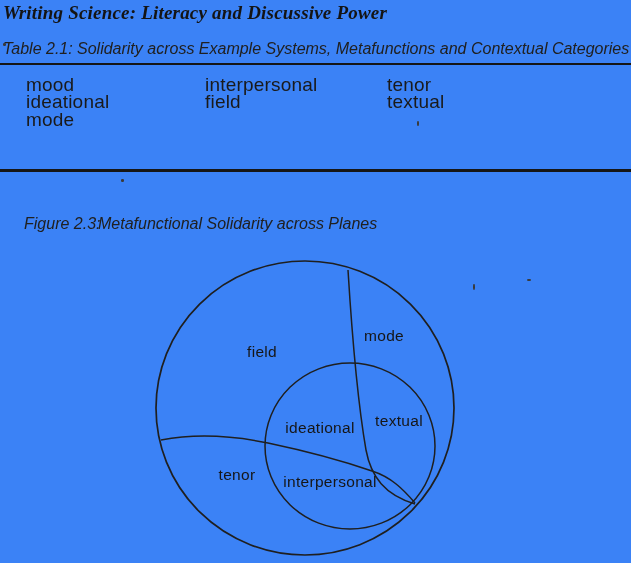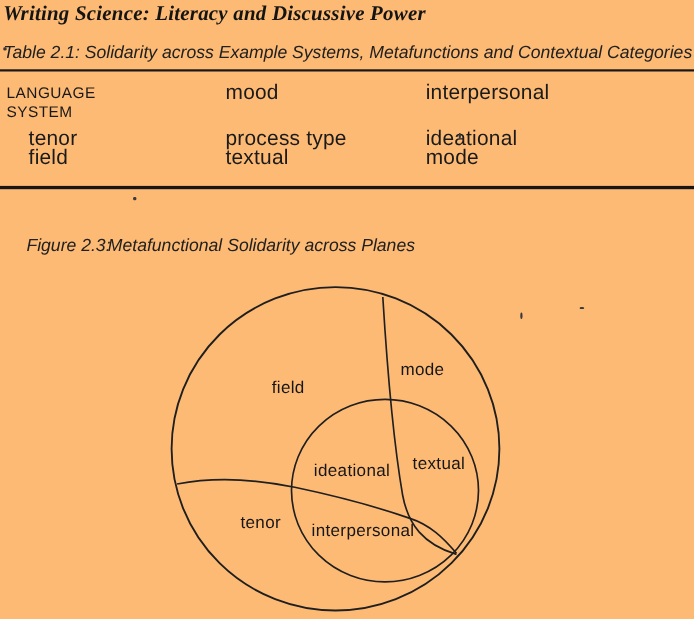--- a/index.html
+++ b/index.html
@@ -1,18 +1,18 @@
 <!DOCTYPE html>
 <html><head>
 <meta charset="utf-8">
 <style>
   html,body { margin:0; padding:0; background:#ffffff; }
   .page {
     position:relative; width:631px; height:563px;
-    background:#fdba74; overflow:hidden;
+    background:#3b82f6; overflow:hidden;
     font-family:"Liberation Sans", sans-serif; color:#1a1a1a;
   }
   .book-title {
     position:absolute; left:3px; top:2px;
     font-family:"Liberation Serif", serif; font-style:italic; font-weight:700;
     font-size:19px; letter-spacing:0.2px; color:#141414; white-space:nowrap;
   }
   .caption { position:absolute; font-style:italic; font-size:16px; color:#202020; white-space:nowrap; }
   .table-caption { left:3px; top:40px; }
   .figure-caption { left:24px; top:215px; }
@@ -49,28 +49,25 @@
 
   <div class="book-title">Writing Science: Literacy and Discussive Power</div>
 
   <div class="caption table-caption">
     <span class="cap-label">Table 2.1:</span><span class="cap-text">Solidarity across Example Systems, Metafunctions and Contextual Categories</span>
   </div>
 
   <div class="rule rule-top"></div>
 
   <div class="tbl">
-    <div class="hd">LANGUAGE
-SYSTEM</div>
 
     <div class="cell">mood</div>
     <div class="cell">interpersonal</div>
     <div class="cell">tenor</div>
 
-    <div class="cell">process type</div>
     <div class="cell">ideational</div>
     <div class="cell">field</div>
 
     <div class="cell">textual</div>
     <div class="cell">mode</div>
   </div>
 
   <div class="rule rule-bottom"></div>
 
   <div class="caption figure-caption">

